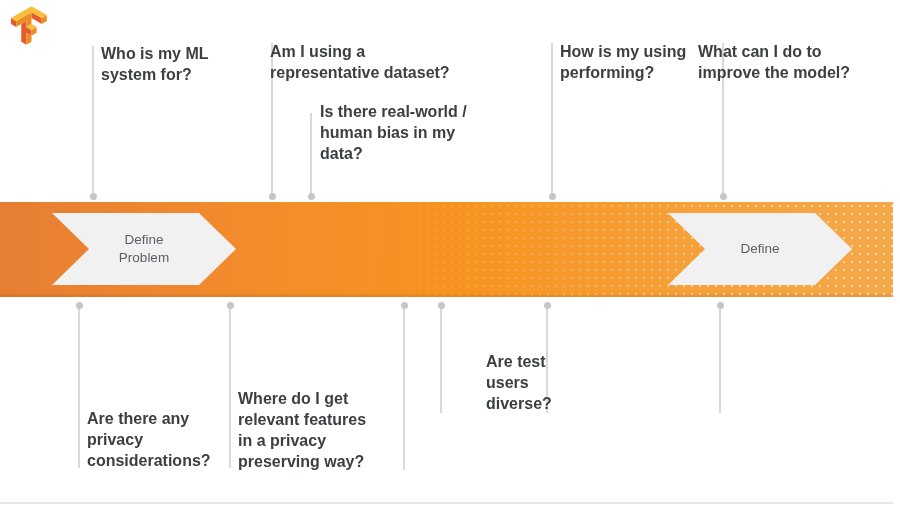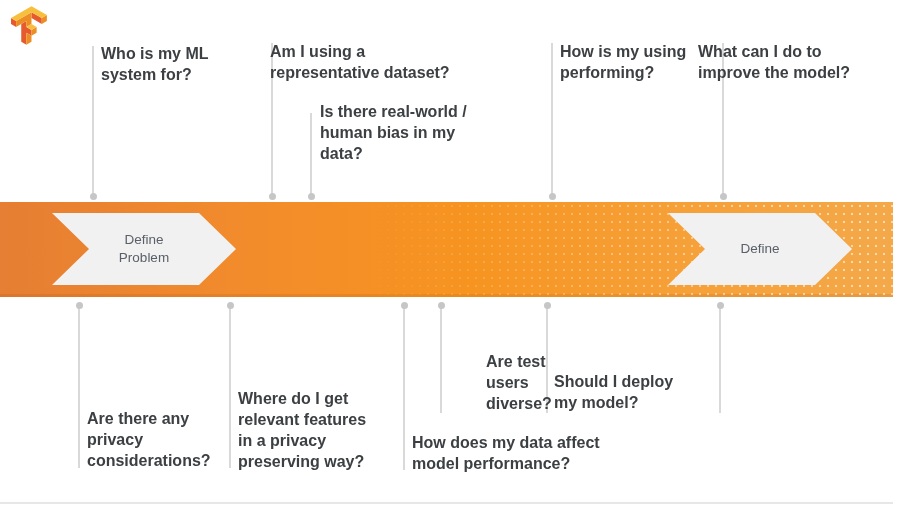--- a/index.html
+++ b/index.html
@@ -150,23 +150,19 @@
   <div class="cdot b5-dot"></div>
   <div class="cdot b6-dot"></div>
 
   <div class="q q7">Where do I get
 relevant features
 in a privacy
 preserving way?</div>
   <div class="q q6">Are there any
 privacy
 considerations?</div>
-  <div class="q q8">How does my data affect
-model performance?</div>
   <div class="q q9">Are test
 users
 diverse?</div>
-  <div class="q q10">Should I deploy
-my model?</div>
 
   <div class="bottom-edge"></div>
 
 </div>
 
 </body></html>

